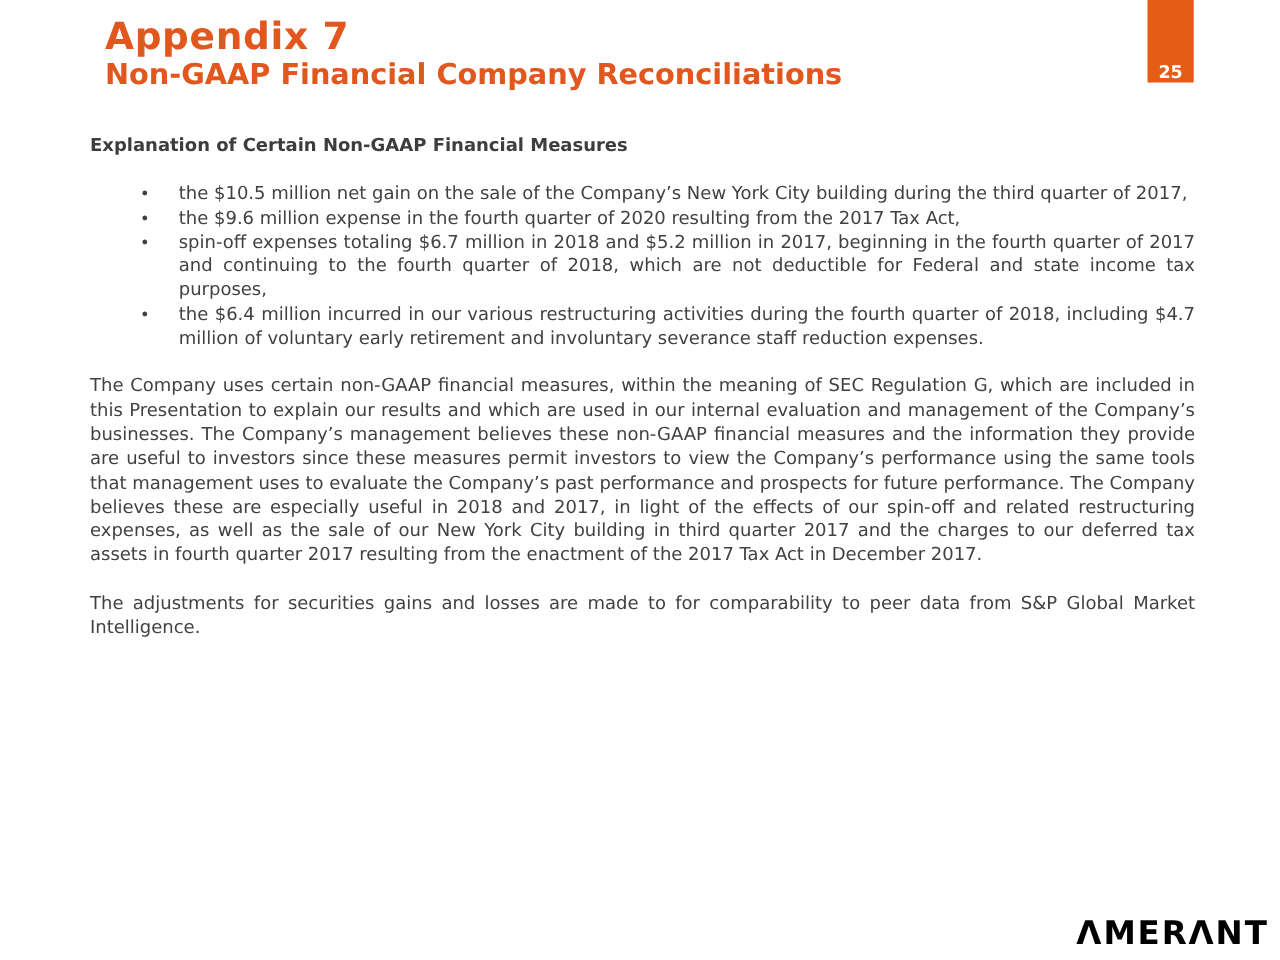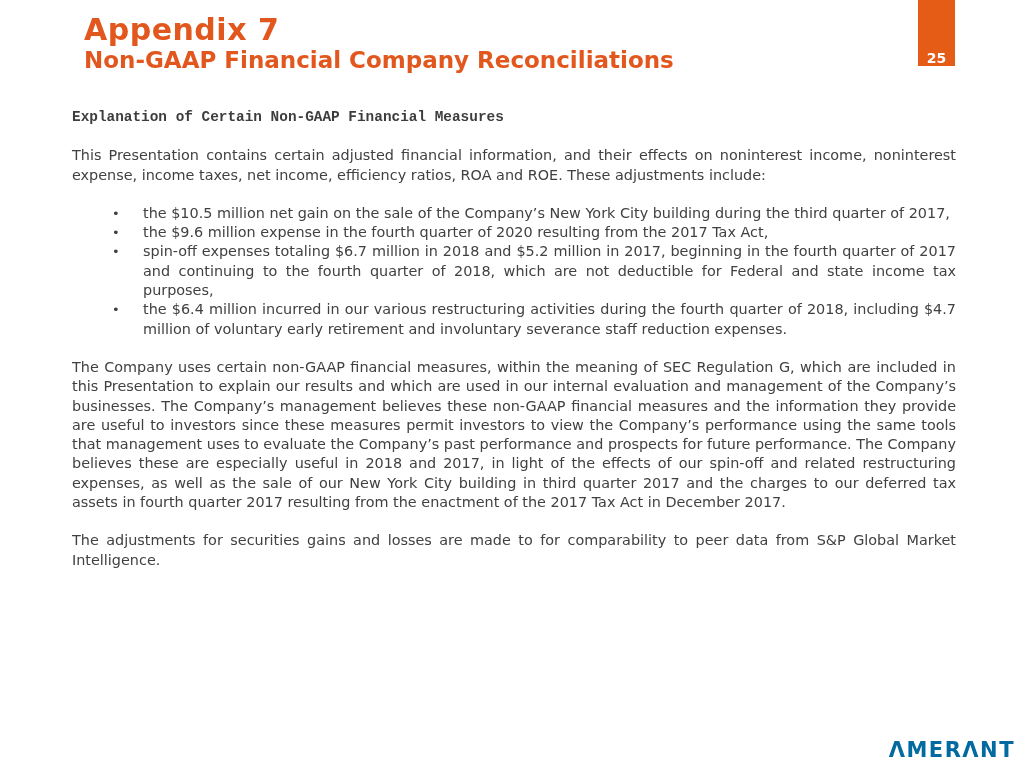--- a/index.html
+++ b/index.html
@@ -59,21 +59,20 @@
   }
   .content p {
     text-align: justify;
     margin-bottom: 19px;
   }
   .section-heading {
     font-weight: bold;
     color: #3d3d3f;
     margin-bottom: 21px;
     text-align: center;
-    font-family: Liberation Mono, monospace;
   }
   ul.adjustments {
     list-style: none;
     padding-left: 71px;
     margin: 5px 0 19px 0;
   }
   ul.adjustments li {
     position: relative;
     text-align: justify;
   }
@@ -82,22 +81,22 @@
     position: absolute;
     left: -31px;
     top: 0;
     color: #414042;
     font-size: 13px;
   }
   
   .logo {
     position: absolute;
     right: 9px; bottom: 6px;
-    color: #0369a1;
-    font-size: 21px;
+    color: #000000;
+    font-size: 26px;
     font-weight: bold;
     letter-spacing: 1.5px;
     font-family: "DejaVu Sans", sans-serif;
   }
 </style>
 </head>
 <body>
 
 <div class="slide">
 
@@ -106,21 +105,20 @@
   </div>
 
   <div class="header-block">
     <h1>Appendix 7</h1>
     <h2>Non-GAAP Financial Company Reconciliations</h2>
   </div>
 
   <div class="content">
     <p class="section-heading">Explanation of Certain Non-GAAP Financial Measures</p>
 
-    <p>This Presentation contains certain adjusted financial information, and their effects on noninterest income, noninterest expense, income taxes, net income, efficiency ratios, ROA and ROE. These adjustments include:</p>
 
     <ul class="adjustments">
       <li>the $10.5 million net gain on the sale of the Company’s New York City building during the third quarter of 2017,</li>
       <li>the $9.6 million expense in the fourth quarter of 2020 resulting from the 2017 Tax Act,</li>
       <li>spin-off expenses totaling $6.7 million in 2018 and $5.2 million in 2017, beginning in the fourth quarter of 2017 and continuing to the fourth quarter of 2018, which are not deductible for Federal and state income tax purposes,</li>
       <li>the $6.4 million incurred in our various restructuring activities during the fourth quarter of 2018, including $4.7 million of voluntary early retirement and involuntary severance staff reduction expenses.</li>
     </ul>
 
 
     <p>The Company uses certain non-GAAP financial measures, within the meaning of SEC Regulation G, which are included in this Presentation to explain our results and which are used in our internal evaluation and management of the Company’s businesses. The Company’s management believes these non-GAAP financial measures and the information they provide are useful to investors since these measures permit investors to view the Company’s performance using the same tools that management uses to evaluate the Company’s past performance and prospects for future performance. The Company believes these are especially useful in 2018 and 2017, in light of the effects of our spin-off and related restructuring expenses, as well as the sale of our New York City building in third quarter 2017 and the charges to our deferred tax assets in fourth quarter 2017 resulting from the enactment of the 2017 Tax Act in December 2017.</p>

